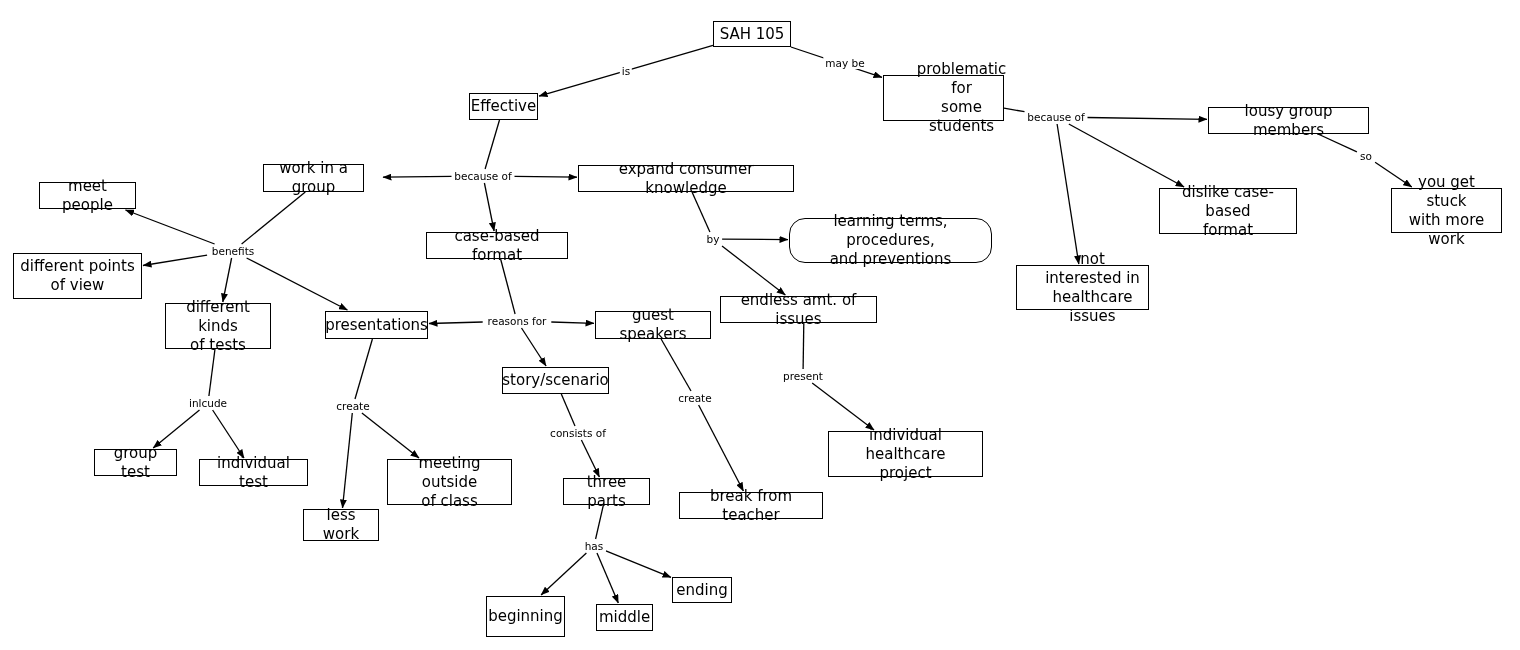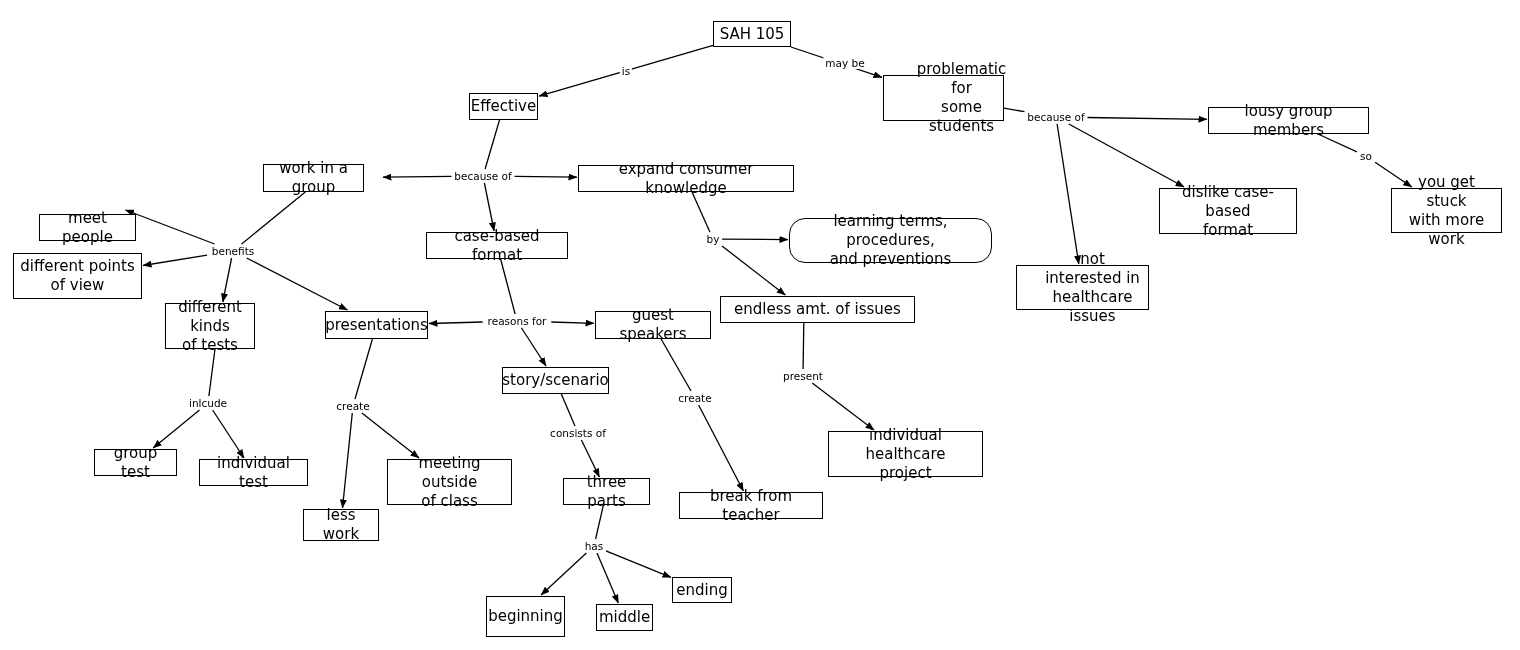--- a/index.html
+++ b/index.html
@@ -106,34 +106,34 @@
       </g>
   </svg>
   <div id="nodes-layer">
       <div class="node" style="left: 713px; top: 21px; width: 78px; height: 26px;">SAH 105</div>
       <div class="node" style="left: 883px; top: 75px; width: 121px; height: 46px; padding-left: 40px;">problematic for
 some students</div>
       <div class="node" style="left: 469px; top: 93px; width: 69px; height: 27px;">Effective</div>
       <div class="node" style="left: 1208px; top: 107px; width: 161px; height: 27px;">lousy group members</div>
       <div class="node" style="left: 263px; top: 164px; width: 101px; height: 28px;">work in a group</div>
       <div class="node" style="left: 578px; top: 165px; width: 216px; height: 27px;">expand consumer knowledge</div>
-      <div class="node" style="left: 39px; top: 182px; width: 97px; height: 27px; margin-top: 32px;">meet people</div>
+      <div class="node" style="left: 39px; top: 182px; width: 97px; height: 27px;">meet people</div>
       <div class="node" style="left: 1159px; top: 188px; width: 138px; height: 46px;">dislike case-based
 format</div>
       <div class="node" style="left: 1391px; top: 188px; width: 111px; height: 45px;">you get stuck
 with more work</div>
       <div class="node" style="left: 789px; top: 218px; width: 203px; height: 45px; border-radius: 16px;">learning terms, procedures,
 and preventions</div>
       <div class="node" style="left: 426px; top: 232px; width: 142px; height: 27px;">case-based format</div>
       <div class="node" style="left: 13px; top: 253px; width: 129px; height: 46px;">different points
 of view</div>
       <div class="node" style="left: 1016px; top: 265px; width: 133px; height: 45px; padding-left: 24px;">not interested in
 healthcare issues</div>
-      <div class="node" style="left: 720px; top: 296px; width: 195px; height: 27px;">endless amt. of issues</div>
-      <div class="node" style="left: 165px; top: 303px; width: 90px; height: 46px;">different kinds
+      <div class="node" style="left: 720px; top: 296px; width: 157px; height: 27px;">endless amt. of issues</div>
+      <div class="node" style="left: 165px; top: 303px; width: 106px; height: 46px;">different kinds
 of tests</div>
       <div class="node" style="left: 325px; top: 311px; width: 103px; height: 28px;">presentations</div>
       <div class="node" style="left: 595px; top: 311px; width: 116px; height: 28px;">guest speakers</div>
       <div class="node" style="left: 502px; top: 367px; width: 107px; height: 27px;">story/scenario</div>
       <div class="node" style="left: 828px; top: 431px; width: 155px; height: 46px;">individual healthcare
 project</div>
       <div class="node" style="left: 94px; top: 449px; width: 83px; height: 27px;">group test</div>
       <div class="node" style="left: 199px; top: 459px; width: 109px; height: 27px;">individual test</div>
       <div class="node" style="left: 387px; top: 459px; width: 125px; height: 46px;">meeting outside
 of class</div>

